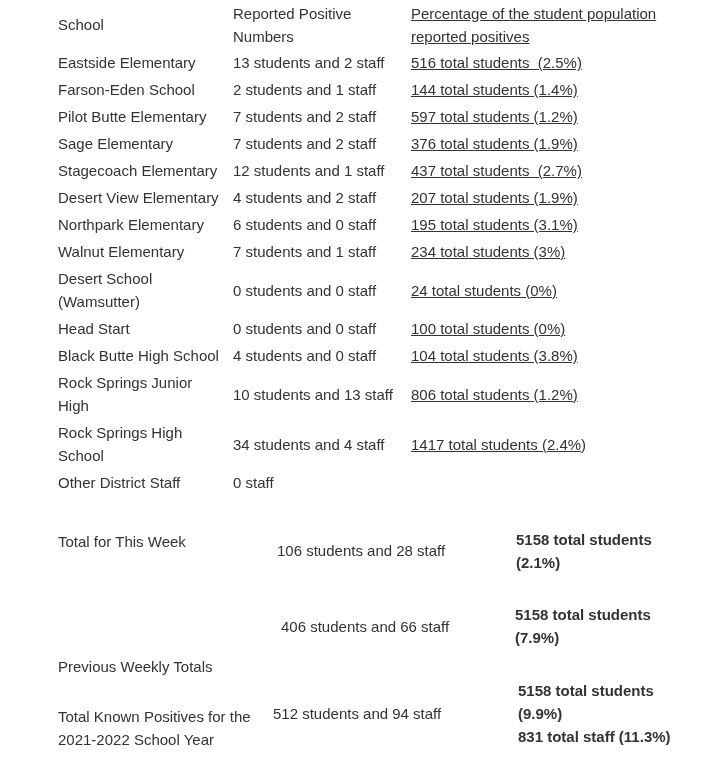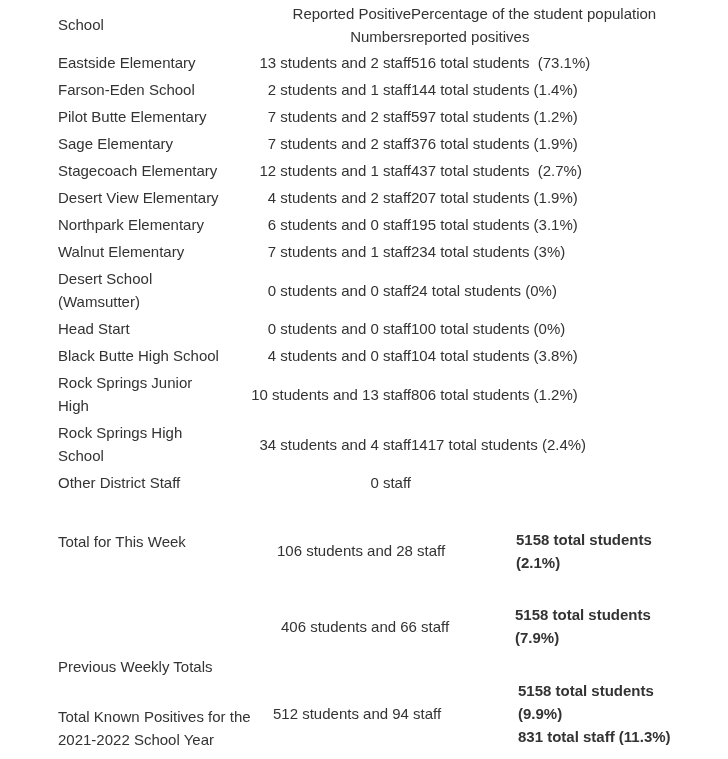--- a/index.html
+++ b/index.html
@@ -21,22 +21,22 @@
       left: 58px;
       top: 0;
       border-collapse: collapse;
     }
     .t1 td {
       padding: 0;
       vertical-align: middle;
       line-height: 23px;
     }
     .t1 td.c1 { width: 175px; margin-left: 28px; }
-    .t1 td.c2 { width: 178px; text-align: right; }
-    .t1 td.c3 { width: 290px; }
+    .t1 td.c2 { width: 178px; }
+    .t1 td.c3 { width: 290px; text-decoration: underline; }
     .t1 tr.hdr td { height: 49px; }
     .t1 tr.r td { height: 27px; }
     .t1 tr.r2 td { height: 50px; }
 
     .tot {
       position: absolute;
       left: 58px;
       font-size: 15px;
       line-height: 23px;
     }
@@ -50,21 +50,21 @@
 <table class="t1">
   <tbody>
       <tr class="hdr">
     <td class="c1"><span>School</span></td>
     <td class="c2"><span>Reported Positive</span><br><span>Numbers</span></td>
     <td class="c3"><span>Percentage of the student population</span><br><span>reported positives</span></td>
   </tr>
   <tr class="r">
     <td class="c1">Eastside Elementary</td>
     <td class="c2">13 students and 2 staff</td>
-    <td class="c3" style="white-space:pre">516 total students  (73.1%)</td>
+    <td class="c3" style="white-space:pre">516 total students  (2.5%)</td>
   </tr>
   <tr class="r">
     <td class="c1">Farson-Eden School</td>
     <td class="c2">2 students and 1 staff</td>
     <td class="c3">144 total students (1.4%)</td>
   </tr>
   <tr class="r">
     <td class="c1">Pilot Butte Elementary</td>
     <td class="c2">7 students and 2 staff</td>
     <td class="c3">597 total students (1.2%)</td>

